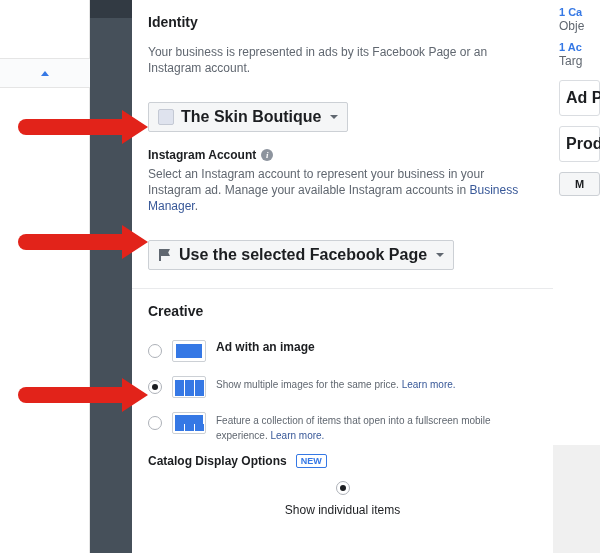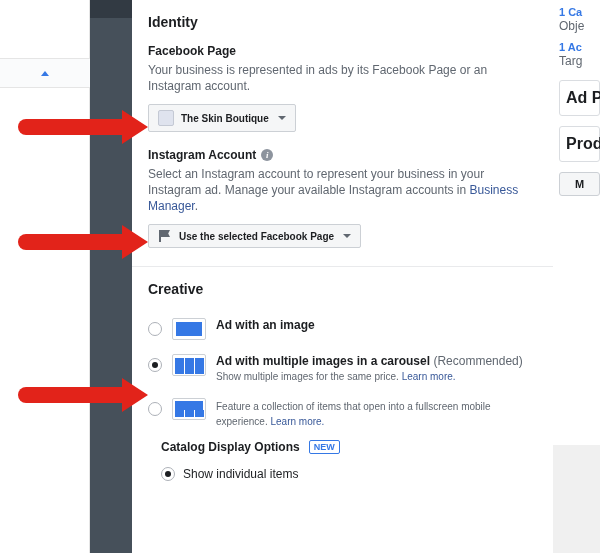--- a/index.html
+++ b/index.html
@@ -100,24 +100,25 @@
   }
   .help a, .link { color: #385898; text-decoration: none; cursor: pointer; }
   .dd {
     display: inline-flex;
     align-items: center;
     gap: 7px;
     border: 1px solid #ccd0d5;
     background: #f5f6f7;
     padding: 5px 9px;
     border-radius: 2px;
-    font-size: 10px;
+    font-size: 16px;
     font-weight: bold;
     color: #1c1e21;
     cursor: pointer;
+    margin-top: 16px;
   }
   .dd .page-ico {
     width: 16px; height: 16px;
     background: #dfe3ee;
     border: 1px solid #c4c9d4;
     border-radius: 2px;
   }
   .dd .flag-ico {
     width: 14px; height: 12px;
     position: relative;
@@ -215,22 +216,22 @@
     display: inline-block;
     border: 1px solid #3578e5;
     color: #3578e5;
     font-size: 9px;
     font-weight: bold;
     padding: 1px 4px;
     border-radius: 2px;
     margin-left: 4px;
     vertical-align: 1px;
   }
-  .subopts { margin-left: 13px; margin-top: 4px; }
-  .subopt { display: flex; align-items: flex-end; gap: 8px; padding: 5px 0; }
+  .subopts { margin-left: 0; margin-top: 4px; }
+  .subopt { display: flex; align-items: center; gap: 8px; padding: 5px 0; flex-direction: column; }
   .subopt .stitle { font-size: 12px; color: #1c1e21; }
 
   
   .arrow {
     position: absolute;
     pointer-events: none;
     z-index: 50;
   }
   .arrow .shaft {
     position: absolute;
@@ -271,21 +272,20 @@
     <div class="panel">Ad P</div>
     <div class="panel">Prod</div>
     <div class="btn">M</div>
   </div>
 
   <div class="main">
 
     
     <div class="section-title">Identity</div>
 
-    <div class="label">Facebook Page</div>
     <div class="help">Your business is represented in ads by its Facebook Page or an Instagram account.</div>
 
     <div class="dd">
       <span class="page-ico"></span>
       <span>The Skin Boutique</span>
       <span class="caret"></span>
     </div>
 
     <div style="height:16px"></div>
 
@@ -319,24 +319,20 @@
     </div>
 
     <div class="opt">
       <span class="radio checked"></span>
       <span class="thumb carousel">
           <span class="bar"></span>
           <span class="bar"></span>
           <span class="bar"></span>
         </span>
       <span class="body">
-        <span class="title">
-          <span>Ad with multiple images in a carousel</span>
-          <span class="rec">(Recommended)</span>
-        </span>
         <div class="desc">
           <span>Show multiple images for the same price. </span><a class="link">Learn more.</a>
         </div>
       </span>
     </div>
 
     <div class="opt">
       <span class="radio"></span>
       <span class="thumb collection">
           <span class="bar"></span>

